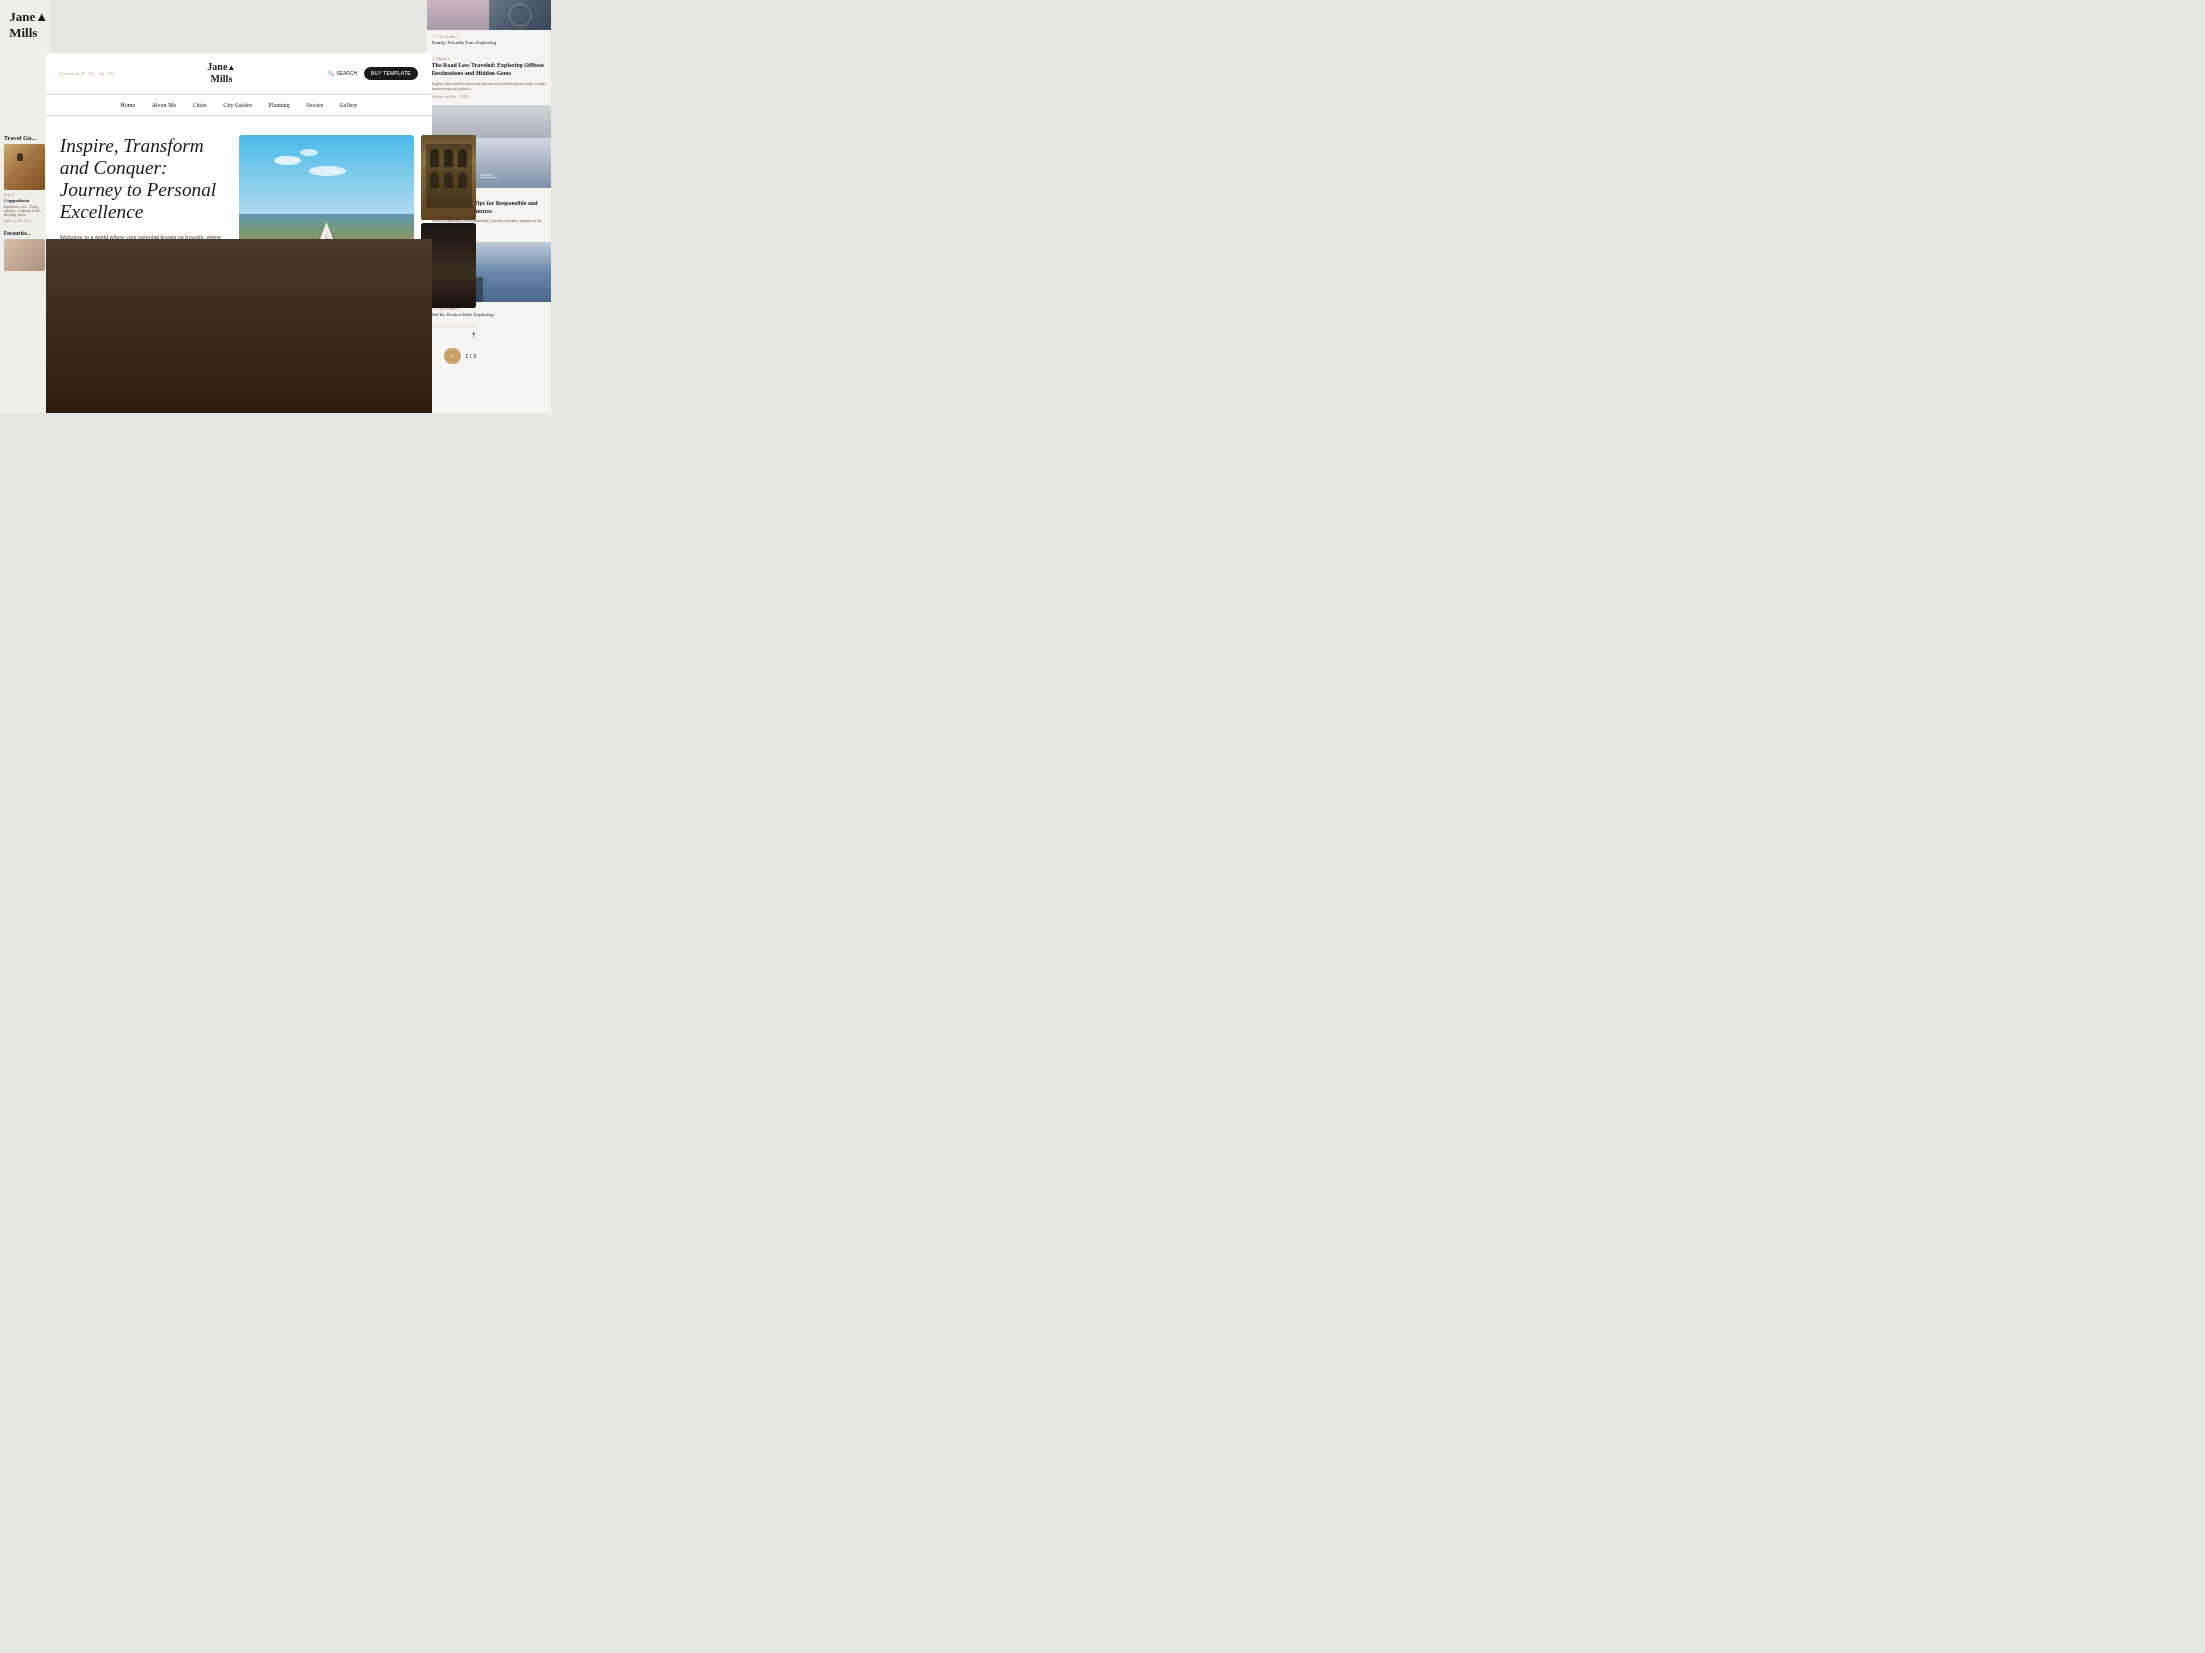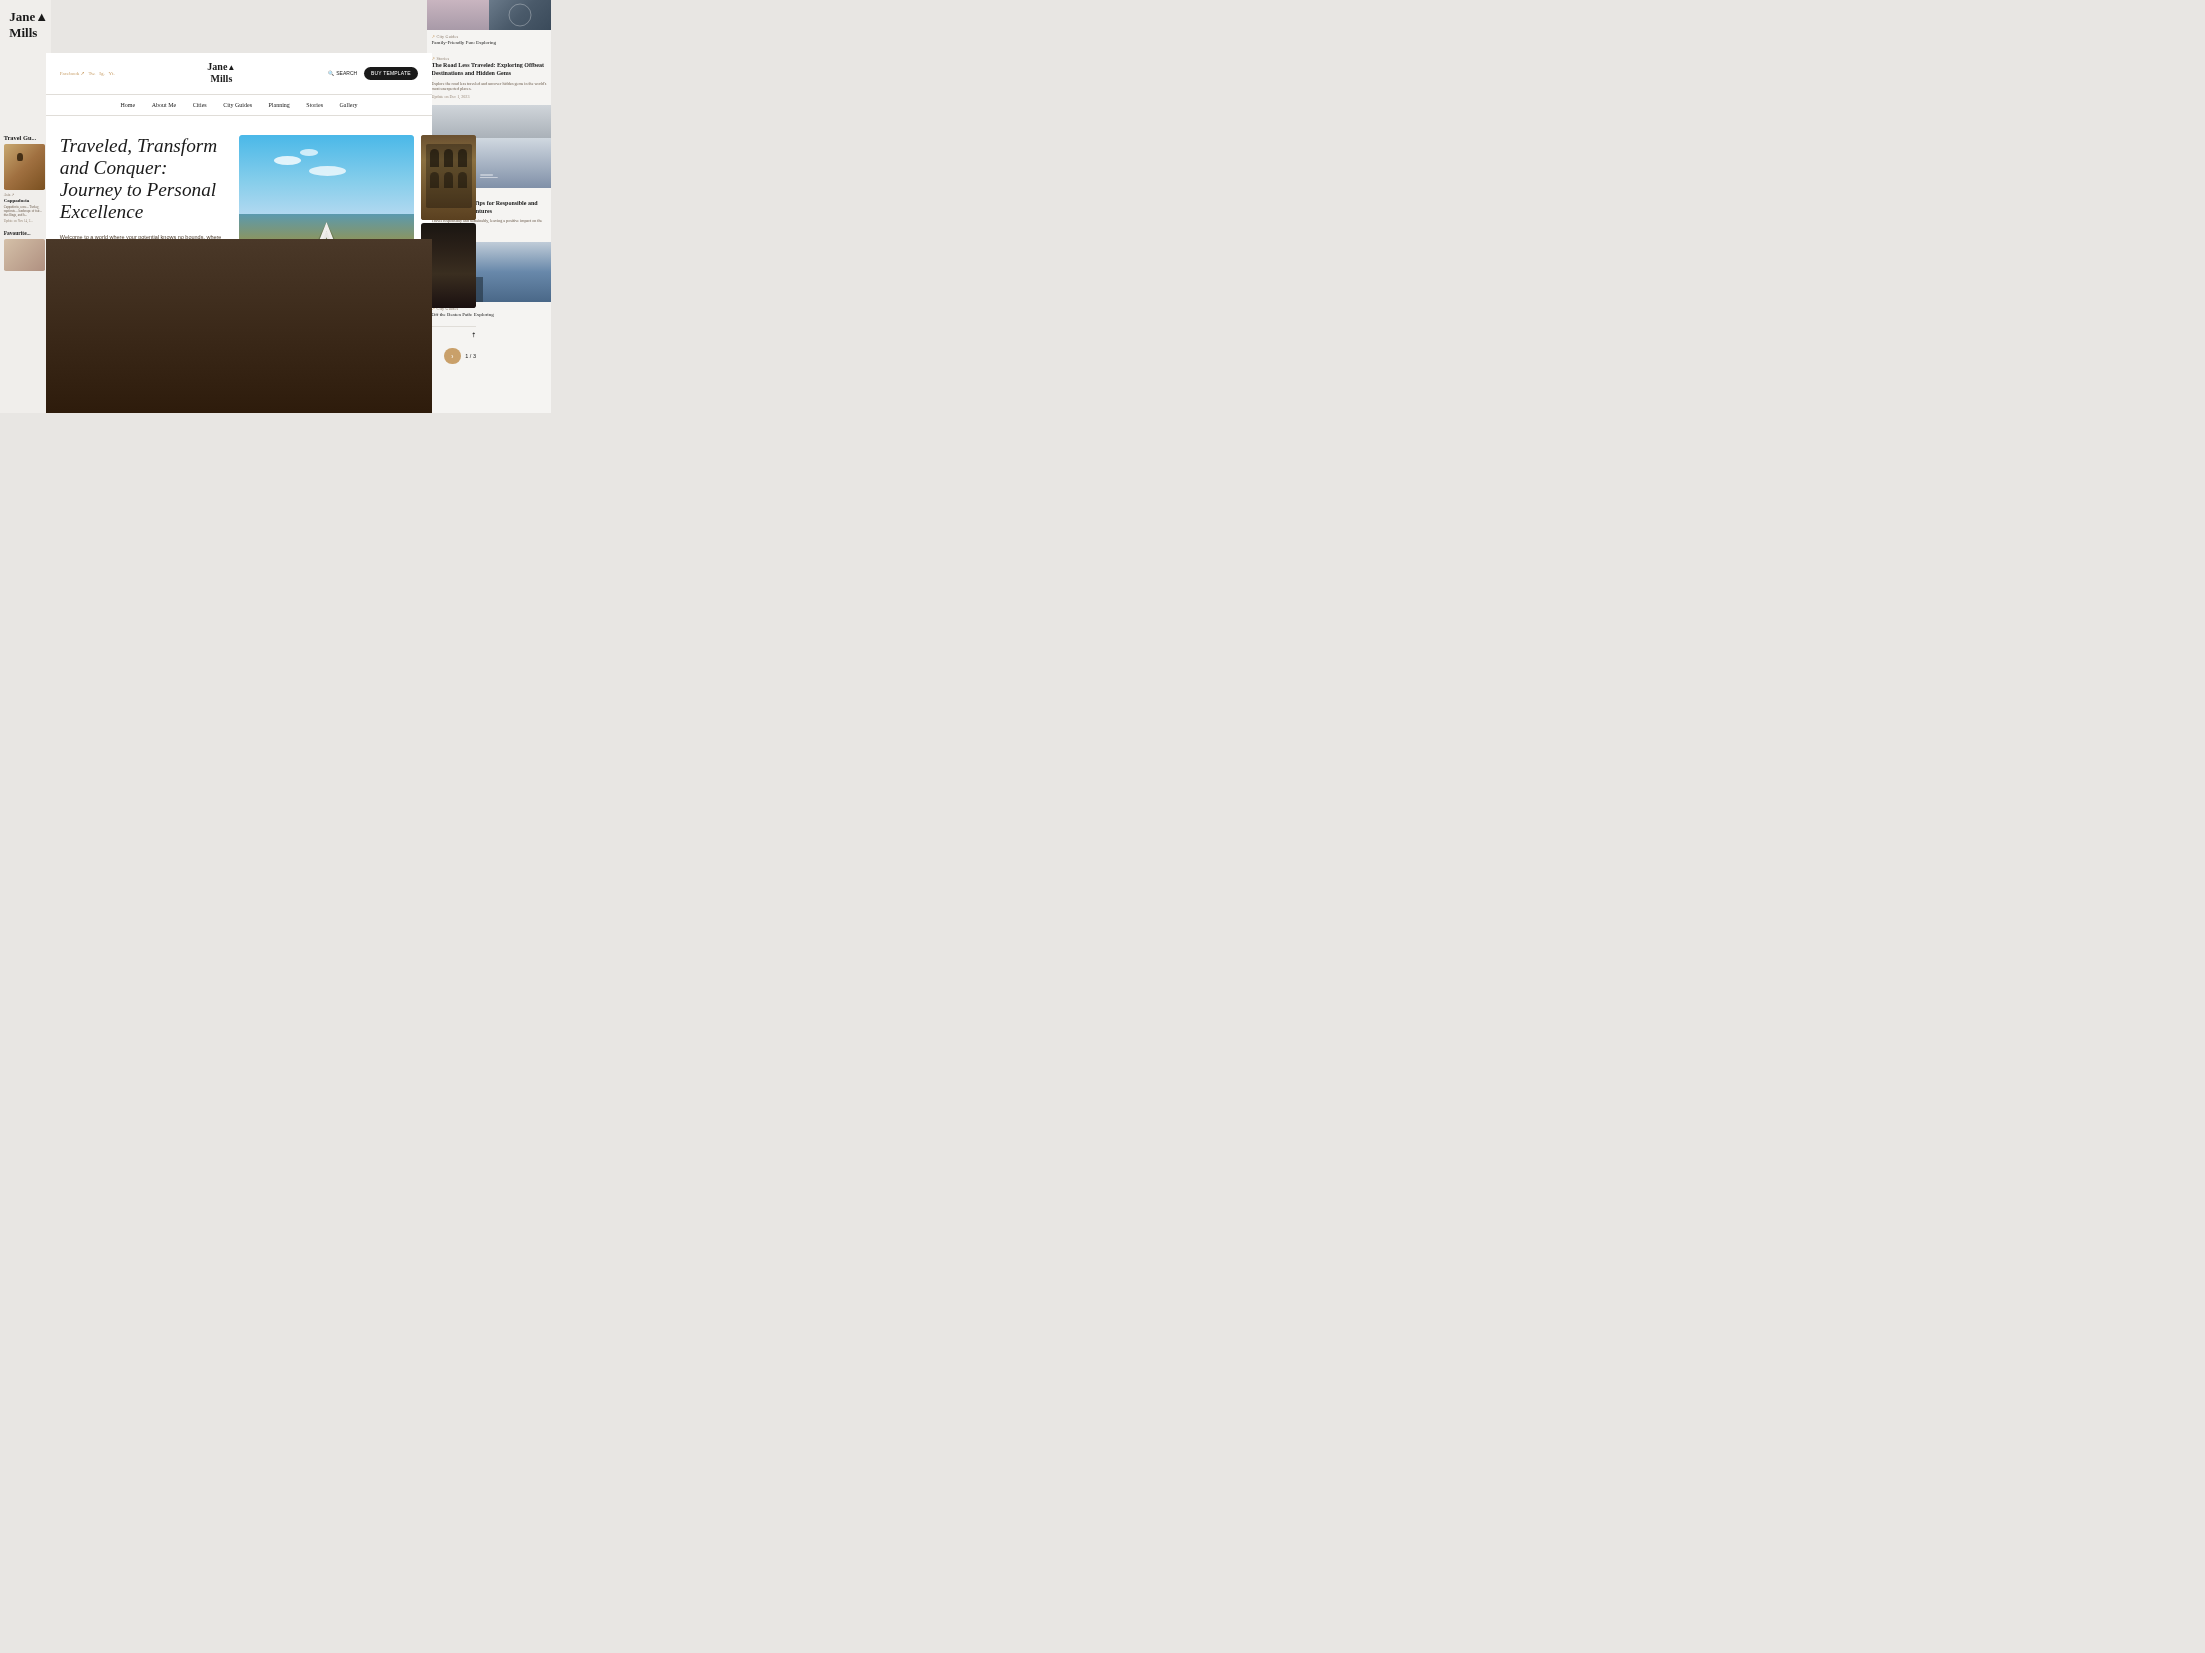--- a/index.html
+++ b/index.html
@@ -542,21 +542,21 @@
     <a class="nav-item">Cities</a>
     <a class="nav-item">City Guides</a>
     <a class="nav-item">Planning</a>
     <a class="nav-item">Stories</a>
     <a class="nav-item">Gallery</a>
   </nav>
 
   <div class="hero">
 
     <div class="hero-text">
-      <h1 class="hero-title">Traveled, Transform and Conquer: Journey to Personal Excellence</h1>
+      <h1 class="hero-title">Inspire, Transform and Conquer: Journey to Personal Excellence</h1>
       <p class="hero-desc">Welcome to a world where your potential knows no bounds, where inspiration fuels transformation, and where every challenge is an opportunity to conquer. Welcome to a journey dedicated to unlocking your personal excellence.</p>
       <div class="hero-actions">
         <button class="contact-btn">CONTACT ME</button>
         <button class="play-btn">
           <div class="play-triangle"></div>
         </button>
         <span class="watch-label">WATCH A VIDEO</span>
       </div>
     </div>
 

